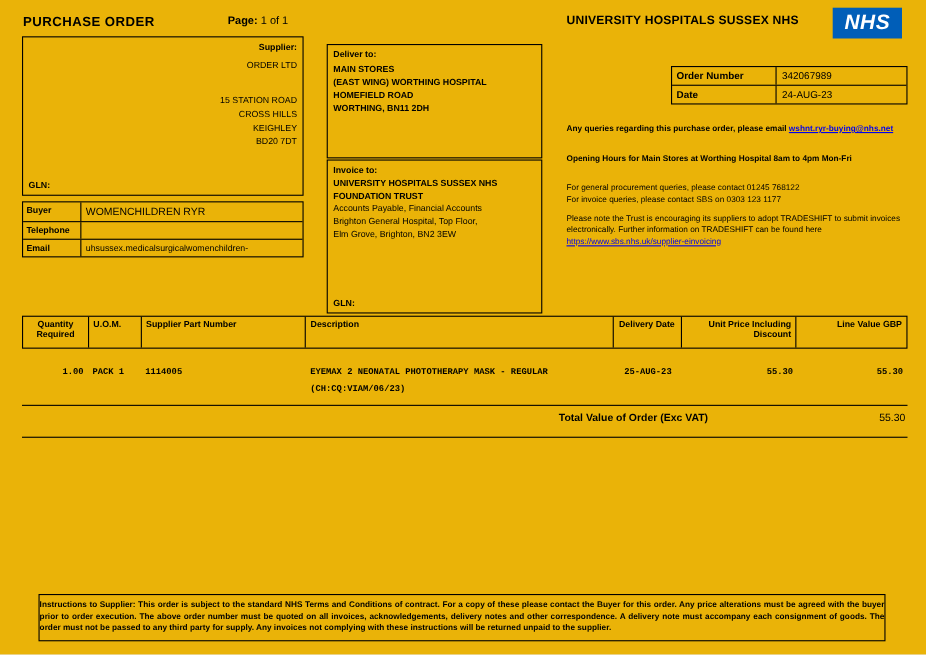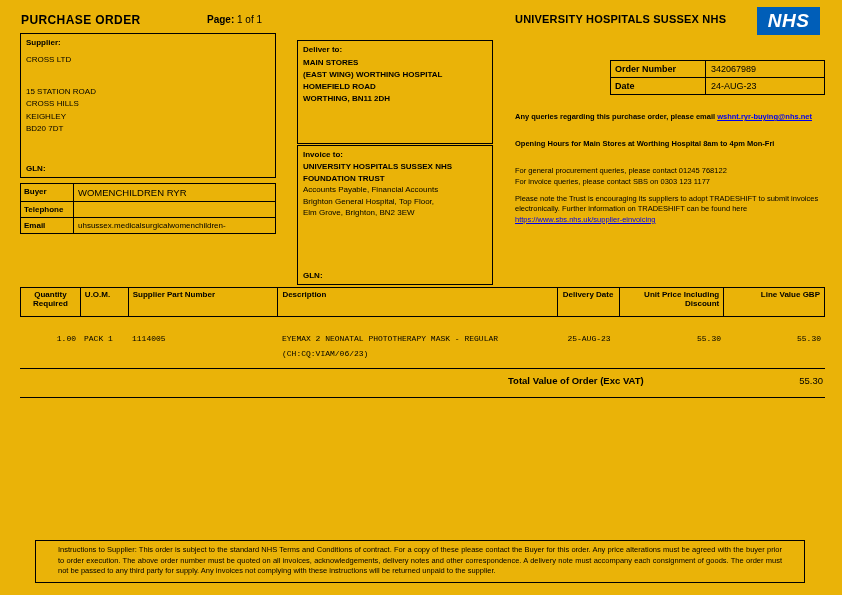--- a/index.html
+++ b/index.html
@@ -11,21 +11,21 @@
   .abs{position:absolute;box-sizing:border-box;}
   .box{position:absolute;border:1px solid #000;box-sizing:border-box;}
   .b{font-weight:bold;}
   .doc-title{left:21px;top:13px;font-size:12px;font-weight:bold;letter-spacing:.4px;}
   .page-group{left:207px;top:14px;font-size:10px;}
   .org-name{left:515px;top:13px;font-size:11px;font-weight:bold;letter-spacing:.2px;}
   .nhs-logo{left:757px;top:7px;width:63px;height:28px;background:#005EB8;color:#fff;
     display:flex;align-items:center;justify-content:center;font-size:19px;font-weight:bold;
     font-style:italic;letter-spacing:.5px;}
   
-  .supplier-box{left:20px;top:33px;width:256px;height:145px;font-size:8px;padding:4px 5px;}
+  .supplier-box{left:20px;top:33px;width:256px;height:145px;font-size:8px;padding:4px 5px;text-align:right;}
   .supplier-box .name{margin-top:8px;}
   .supplier-box .addr{margin-top:22px;line-height:1.55;}
   .gln{position:absolute;left:5px;bottom:4px;font-weight:bold;font-size:8px;}
   
   .buyer-table{left:20px;top:183px;width:256px;border:1px solid #000;font-size:8px;}
   .buyer-row{display:flex;border-bottom:1px solid #000;}
   .buyer-row:last-child{border-bottom:none;}
   .buyer-label{width:46px;border-right:1px solid #000;padding:3px 3px;font-weight:bold;}
   .buyer-value{flex:1;padding:3px 4px;}
   .buyer-value.big{font-size:9.5px;}
@@ -52,50 +52,50 @@
   a.doclink{color:#0000EE;text-decoration:underline;cursor:pointer;}
   
   .lt-header{left:20px;top:287px;width:805px;height:30px;border:1px solid #000;display:flex;
     font-size:8px;font-weight:bold;}
   .lt-cell{border-right:1px solid #000;padding:2px 4px;box-sizing:border-box;}
   .lt-cell:last-child{border-right:none;}
   .c1{width:60px;}.c2{width:48px;}.c3{width:150px;}.c4{width:280px;}
   .c5{width:62px;}.c6{width:105px;}.c7{width:100px;}
   .t-right{text-align:right;}.t-center{text-align:center;}
   .line-row{left:20px;top:332px;width:805px;display:flex;
-    font-family:"Liberation Mono","DejaVu Sans Mono",monospace;font-size:8px;}
+    font-family:"Liberation Mono","DejaVu Sans Mono",monospace;font-size:8px;font-weight:bold;}
   .line-row>div{box-sizing:border-box;padding:2px 4px;}
   .desc-note{margin-top:6px;}
   .rule{left:20px;width:805px;height:0;border-top:1px solid #000;}
   .r1{top:368px;}.r2{top:397px;}
   .total-row{left:20px;top:375px;width:805px;display:flex;font-size:9.5px;}
   .total-label{margin-left:488px;font-weight:bold;}
   .total-value{flex:1;text-align:right;padding-right:2px;}
   
   .instructions-box{left:35px;top:540px;width:770px;height:43px;font-size:7.5px;
-    font-weight:normal;padding:4px 22px;line-height:1.4;text-align:justify;}
+    font-weight:bold;padding:4px 0;line-height:1.4;text-align:justify;}
 </style>
 </head>
 <body>
 
 <div class="page">
 
   <div class="abs doc-title">PURCHASE ORDER</div>
   <div class="abs page-group">
     <span class="b">Page:</span>
     <span>1 of 1</span>
   </div>
   <div class="abs org-name">UNIVERSITY HOSPITALS SUSSEX NHS</div>
   <div class="abs nhs-logo">
     <span>NHS</span>
   </div>
 
   <div class="box supplier-box">
     <div class="b">Supplier:</div>
-    <div class="name">CROSS LTD</div>
+    <div class="name">ORDER LTD</div>
     <div class="addr">
       <div>15 STATION ROAD</div>
       <div>CROSS HILLS</div>
       <div>KEIGHLEY</div>
       <div>BD20 7DT</div>
     </div>
     <div class="gln">GLN:</div>
   </div>
 
   <div class="abs buyer-table">

